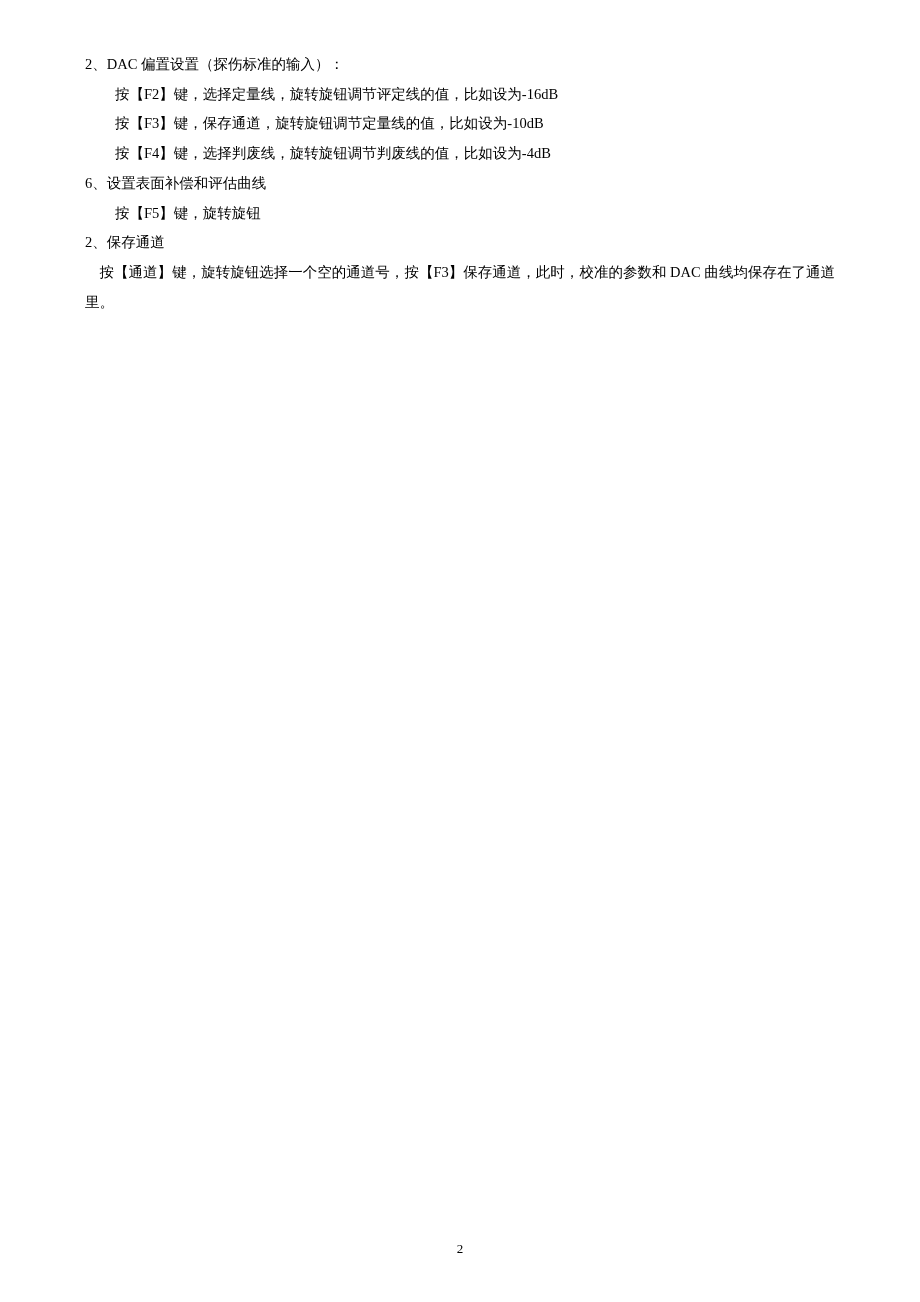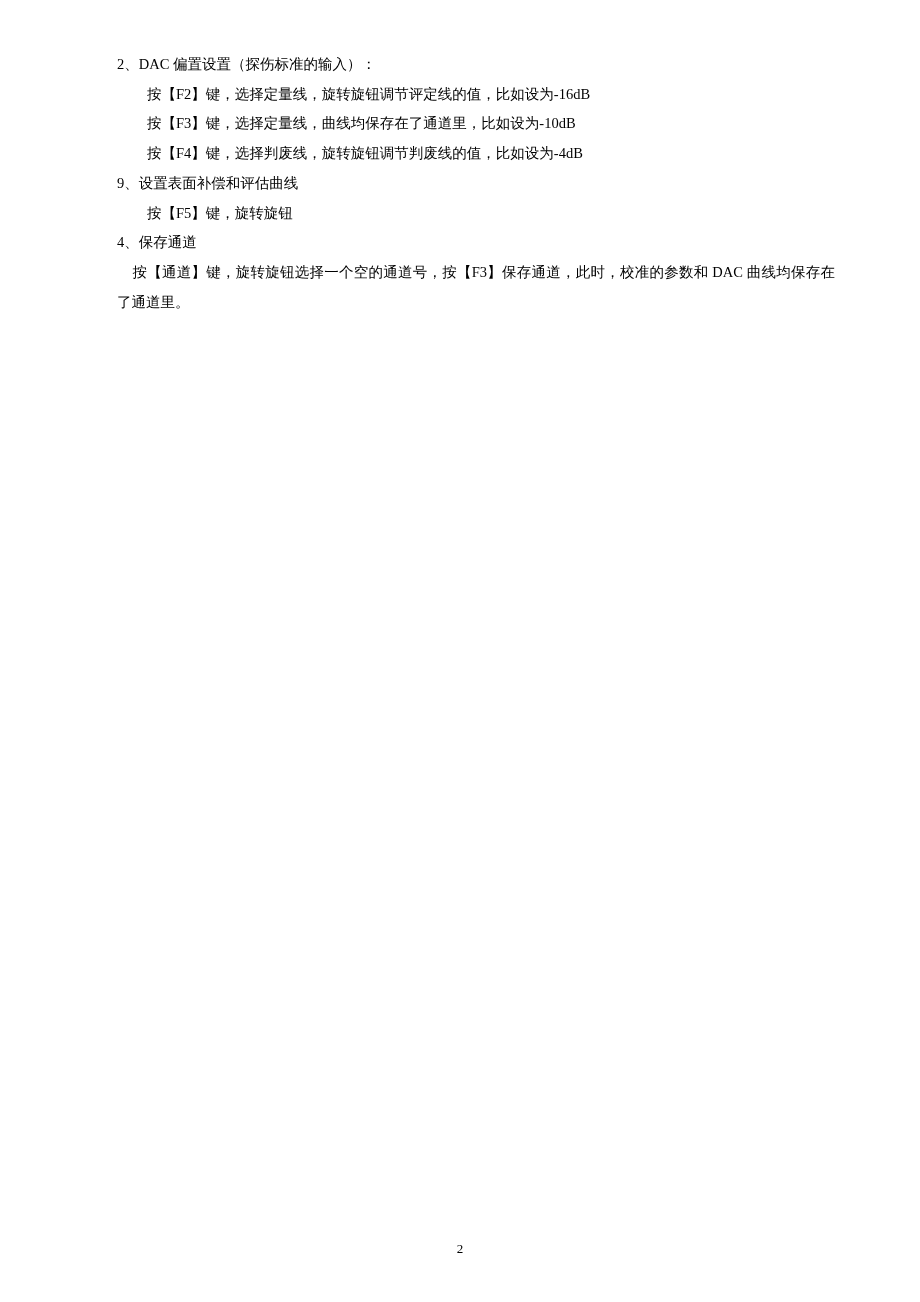--- a/index.html
+++ b/index.html
@@ -33,21 +33,20 @@
       letter-spacing: 1px;
     }
     .content {
       font-size: 14.5px;
       color: #000;
       line-height: 2.05;
       text-align: justify;
     }
     .line {
       white-space: pre-wrap;
-      margin-left: 32px;
     }
     .indent-1 {
       padding-left: 30px;
     }
     .footer {
       position: absolute;
       bottom: 45px;
       left: 0;
       right: 0;
       text-align: center;
@@ -57,25 +56,25 @@
   </style>
 </head>
 <body>
 
 <div class="page">
 
 
   <div class="content">
     <div class="line">2、DAC 偏置设置（探伤标准的输入）：</div>
     <div class="line indent-1">按【F2】键，选择定量线，旋转旋钮调节评定线的值，比如设为-16dB</div>
-    <div class="line indent-1">按【F3】键，选择定量线，曲线均保存在了通道里，比如设为-10dB</div>
+    <div class="line indent-1">按【F3】键，保存通道，旋转旋钮调节定量线的值，比如设为-10dB</div>
     <div class="line indent-1">按【F4】键，选择判废线，旋转旋钮调节判废线的值，比如设为-4dB</div>
-    <div class="line">9、设置表面补偿和评估曲线</div>
+    <div class="line">6、设置表面补偿和评估曲线</div>
     <div class="line indent-1">按【F5】键，旋转旋钮</div>
-    <div class="line">4、保存通道</div>
+    <div class="line">2、保存通道</div>
     <div class="line">    按【通道】键，旋转旋钮选择一个空的通道号，按【F3】保存通道，此时，校准的参数和 DAC 曲线均保存在了通道里。</div>
   </div>
 
   <div class="footer">
     <span>2</span>
   </div>
 
 </div>
 
 </body></html>

